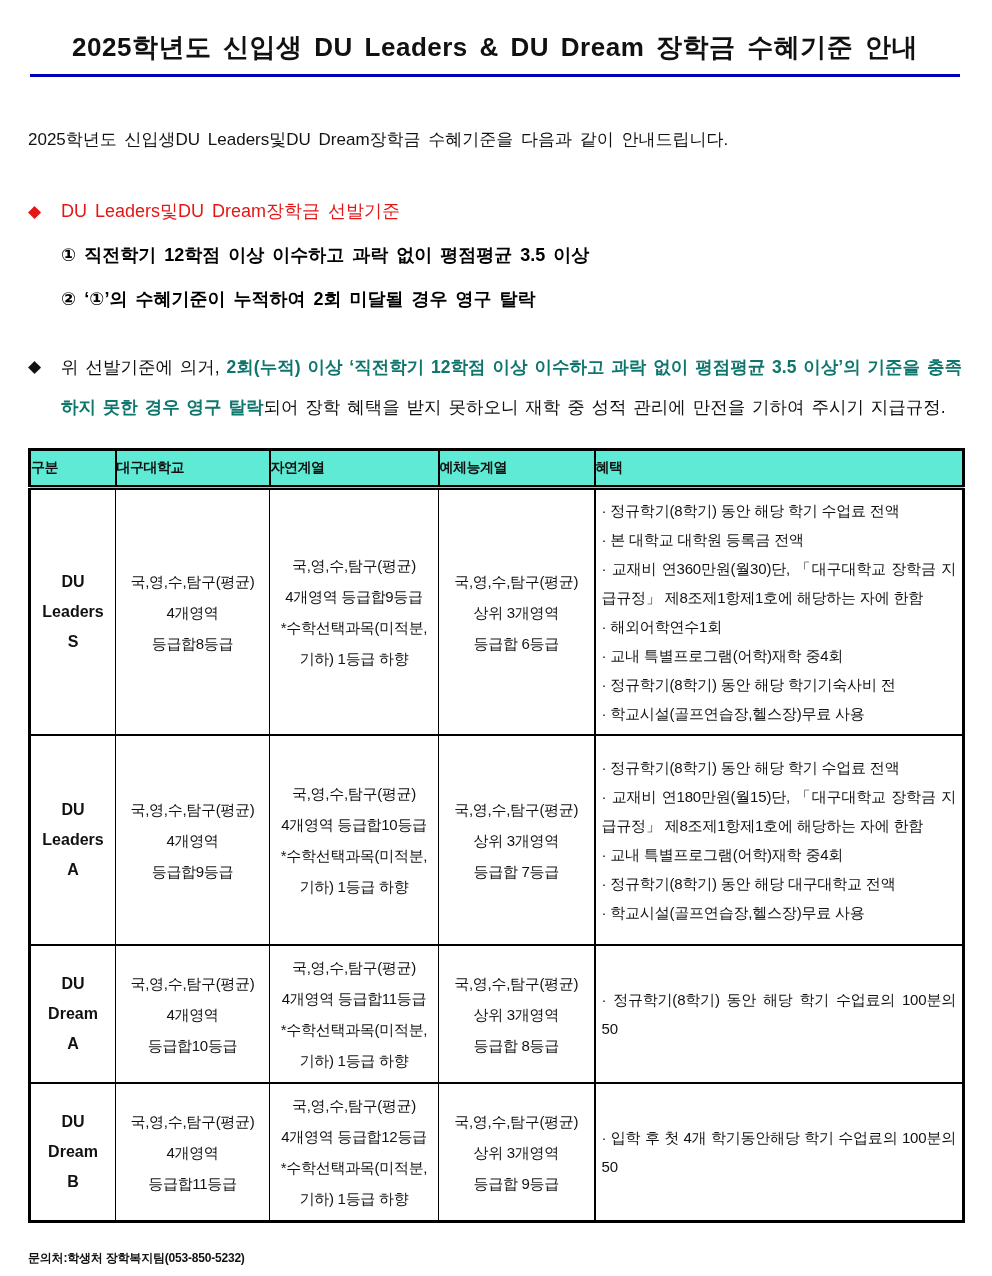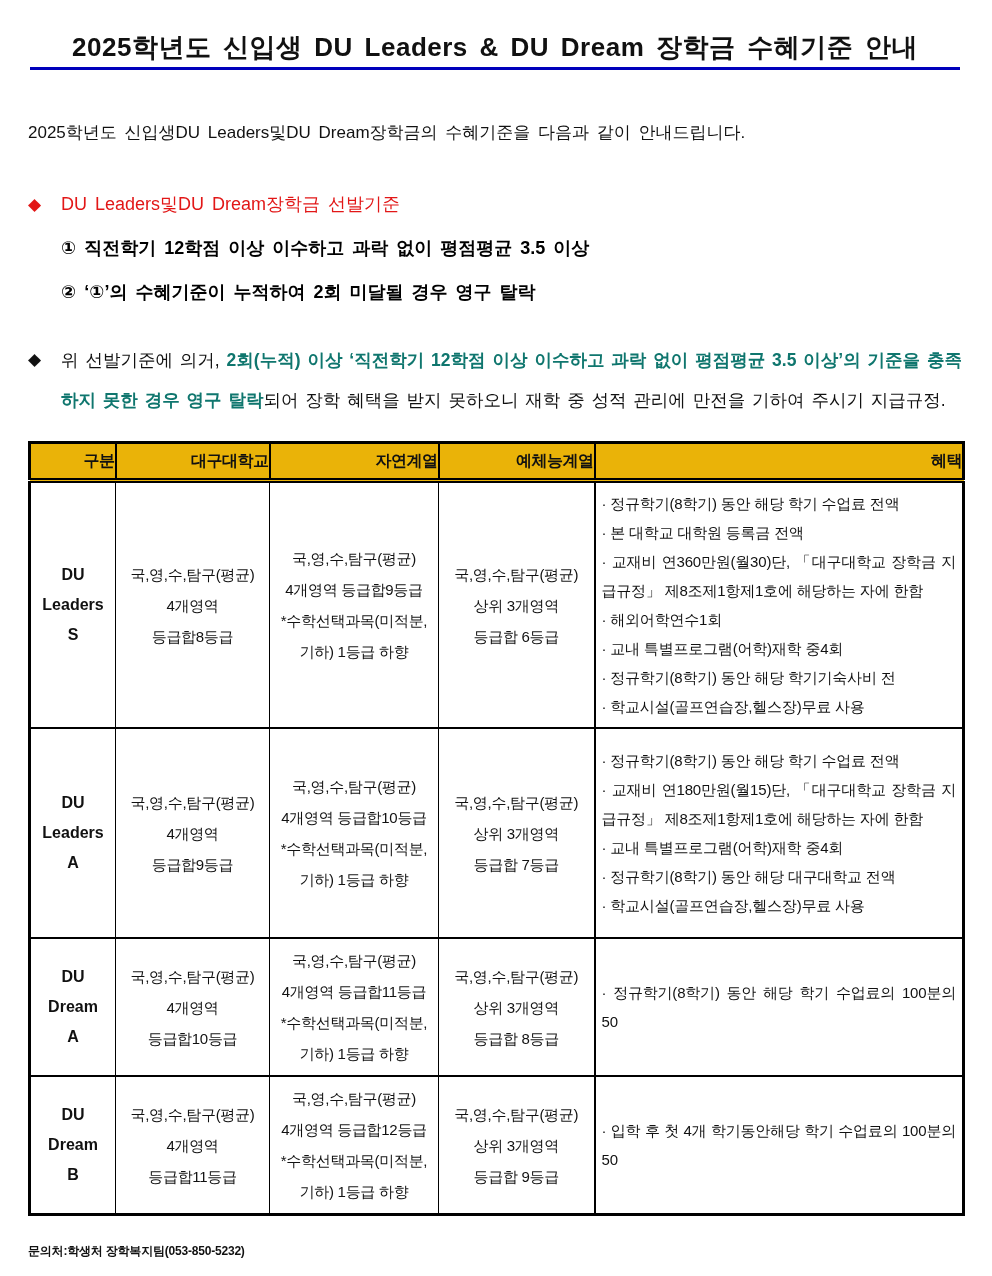--- a/index.html
+++ b/index.html
@@ -8,21 +8,21 @@
     background: #ffffff;
     font-family: "Liberation Sans", "DejaVu Sans", sans-serif;
     color: #111111;
     overflow: hidden;
   }
   .page { padding: 0 30px 0 28px; }
 
   
   .title-wrap {
     margin: 30px 2px 0 2px;
-    padding-bottom: 2px;
+    padding-bottom: 9px;
     border-bottom: 3px solid #0000bb;
     text-align: center;
   }
   .title {
     font-size: 26px;
     font-weight: bold;
     letter-spacing: 0.5px;
     word-spacing: 4px;
     white-space: nowrap;
   }
@@ -72,28 +72,28 @@
 
   
   table.grid {
     margin-top: 21px;
     width: 934px;
     border-collapse: collapse;
     table-layout: fixed;
     border: 3px solid #000;
   }
   table.grid th {
-    background: #eab308;
-    font-size: 16px;
+    background: #5eead4;
+    font-size: 14px;
     font-weight: bold;
     letter-spacing: -0.5px;
     border: 2px solid #000;
     border-bottom: 5px double #000;
     height: 38px;
-    text-align: right;
+    text-align: left;
     vertical-align: middle;
   }
   table.grid td {
     border: 1px solid #000;
     border-top: 2px solid #000;
     border-bottom: 2px solid #000;
     vertical-align: middle;
     padding: 6px 6px;
   }
   table.grid th.col4, table.grid td.col4 { border-left: 2px solid #000; }
@@ -133,21 +133,21 @@
 </style>
 </head>
 <body>
 
 <div class="page">
 
   <div class="title-wrap">
     <div class="title">2025학년도 신입생 DU Leaders &amp; DU Dream 장학금 수혜기준 안내</div>
   </div>
 
-  <p class="intro">2025학년도 신입생DU Leaders및DU Dream장학금의 수혜기준을 다음과 같이 안내드립니다.</p>
+  <p class="intro">2025학년도 신입생DU Leaders및DU Dream장학금 수혜기준을 다음과 같이 안내드립니다.</p>
 
   <div class="criteria">
     <div class="crit-head">
       <span class="bullet red">◆</span>
       <span class="crit-head-text red">DU Leaders및DU Dream장학금 선발기준</span>
     </div>
     <div id="criteria-items">
         <div class="criteria-item">① 직전학기 12학점 이상 이수하고 과락 없이 평점평균 3.5 이상</div>
         <div class="criteria-item">② ‘①’의 수혜기준이 누적하여 2회 미달될 경우 영구 탈락</div>
       </div>

